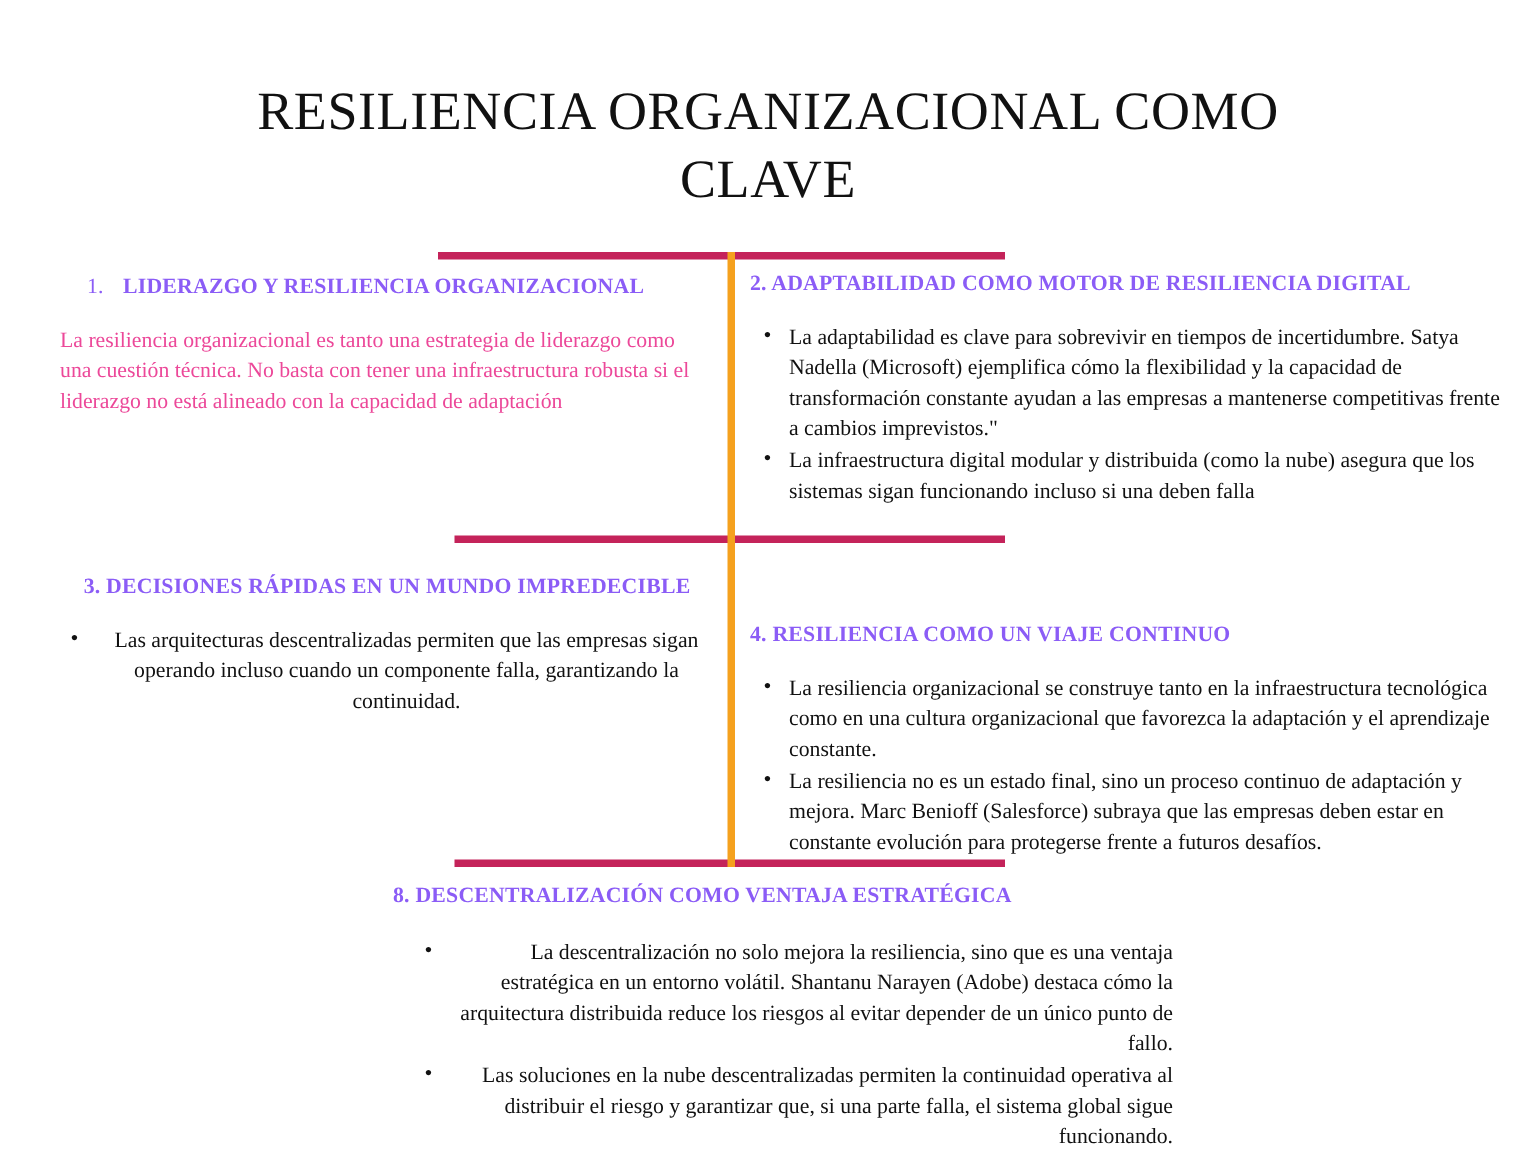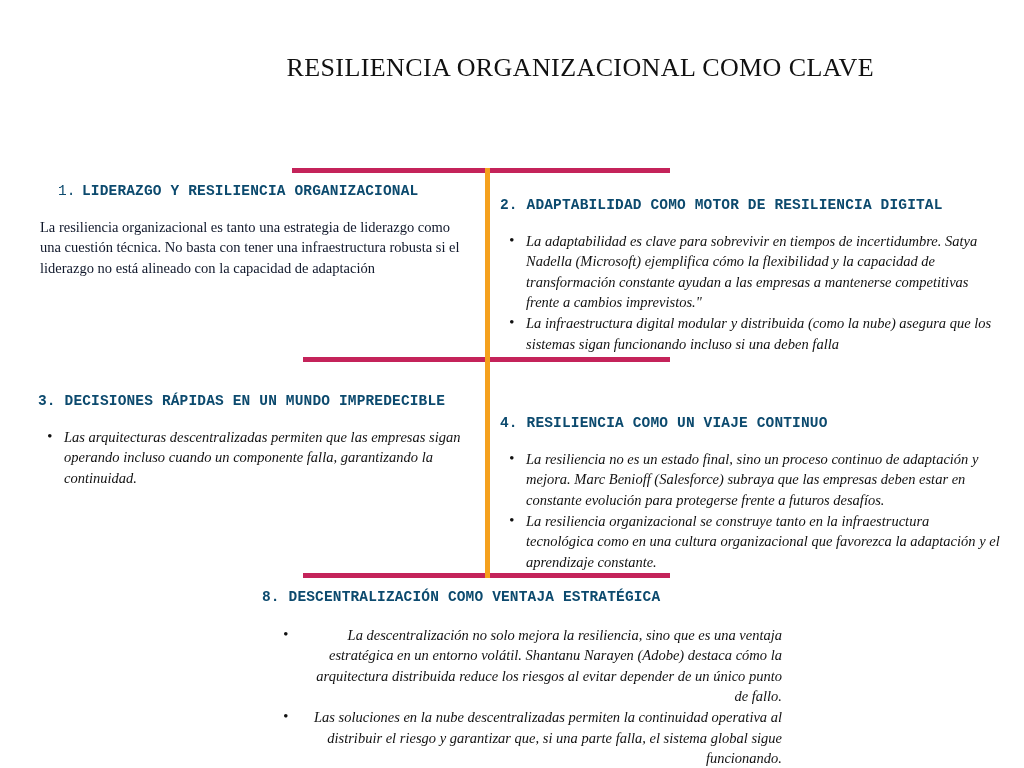--- a/index.html
+++ b/index.html
@@ -22,23 +22,23 @@
     height: 768px;
     box-sizing: border-box;
   }
 
   
   .title {
     position: absolute;
     left: 150px;
     top: 52px;
     width: 724px;
-    text-align: right;
+    text-align: center;
     font-family: "Liberation Serif", "DejaVu Serif", serif;
-    font-size: 26px;
+    font-size: 36px;
     line-height: 1.24;
     letter-spacing: 0.4px;
     color: #111111;
     font-weight: 400;
   }
 
   
   .rule-h {
     position: absolute;
     background: #C4235A;
@@ -58,58 +58,57 @@
     height: 410px;
   }
 
   
   .block {
     position: absolute;
     box-sizing: border-box;
   }
 
   .q1 { left: 40px;  top: 182px; width: 432px; }
-  .q2 { left: 500px; top: 180px; width: 500px; margin-top: 16px; }
-  .q3 { left: 38px;  top: 392px; width: 440px; }
+  .q2 { left: 500px; top: 180px; width: 500px; }
+  .q3 { left: 38px;  top: 382px; width: 440px; text-align: center; }
   .q4 { left: 500px; top: 378px; width: 500px; margin-top: 36px; }
   .q5 { left: 262px; top: 588px; width: 520px; }
 
   h2.heading {
     margin: 0;
-    font-family: Liberation Mono, monospace;
+    font-family: Liberation Serif, serif;
     font-size: 14.5px;
     font-weight: bold;
     line-height: 1.32;
     letter-spacing: 0.15px;
-    color: #0c4a6e;
+    color: #8b5cf6;
   }
 
   
   .heading-numbered {
     padding-left: 18px;
     text-indent: 0;
   }
   .heading-numbered .num {
     font-weight: 400;
     display: inline-block;
     width: 24px;
   }
 
   p.body-text {
     margin: 16px 0 0 0;
     font-size: 14.5px;
     line-height: 1.40;
-    color: #0f172a;
+    color: #ec4899;
   }
 
   ul.bullets {
     margin: 16px 0 0 0;
     padding-left: 26px;
     list-style: none;
-    font-style: italic;
   }
   ul.bullets li {
     position: relative;
     font-size: 14.5px;
     line-height: 1.40;
     color: #111111;
     margin: 0 0 1px 0;
     padding-left: 0;
   }
   ul.bullets li::before {
@@ -154,22 +153,22 @@
   <div class="block q3">
     <h2 class="heading">3. DECISIONES RÁPIDAS EN UN MUNDO IMPREDECIBLE</h2>
     <ul class="bullets">
       <li>Las arquitecturas descentralizadas permiten que las empresas sigan operando incluso cuando un componente falla, garantizando la continuidad.</li>
     </ul>
   </div>
 
   <div class="block q4">
     <h2 class="heading">4. RESILIENCIA COMO UN VIAJE CONTINUO</h2>
     <ul class="bullets">
+      <li>La resiliencia organizacional se construye tanto en la infraestructura tecnológica como en una cultura organizacional que favorezca la adaptación y el aprendizaje constante.</li>
       <li>La resiliencia no es un estado final, sino un proceso continuo de adaptación y mejora. Marc Benioff (Salesforce) subraya que las empresas deben estar en constante evolución para protegerse frente a futuros desafíos.</li>
-      <li>La resiliencia organizacional se construye tanto en la infraestructura tecnológica como en una cultura organizacional que favorezca la adaptación y el aprendizaje constante.</li>
     </ul>
   </div>
 
   <div class="block q5">
     <h2 class="heading">8. DESCENTRALIZACIÓN COMO VENTAJA ESTRATÉGICA</h2>
     <ul class="bullets">
       <li>La descentralización no solo mejora la resiliencia, sino que es una ventaja estratégica en un entorno volátil. Shantanu Narayen (Adobe) destaca cómo la arquitectura distribuida reduce los riesgos al evitar depender de un único punto de fallo.</li>
       <li>Las soluciones en la nube descentralizadas permiten la continuidad operativa al distribuir el riesgo y garantizar que, si una parte falla, el sistema global sigue funcionando.</li>
     </ul>
   </div>

